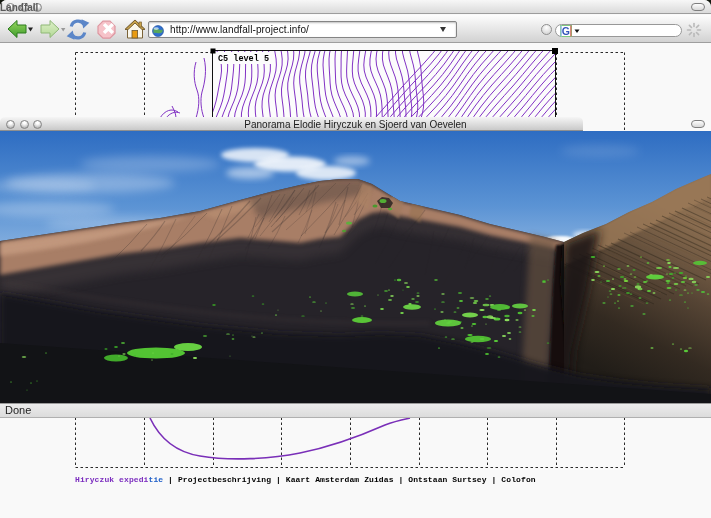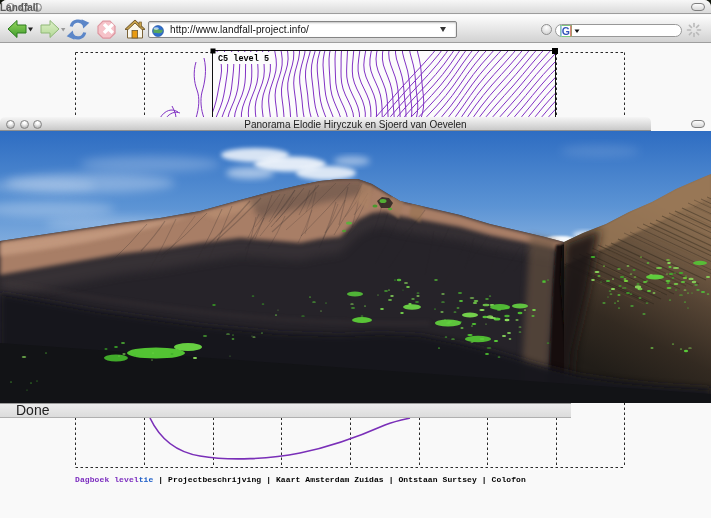--- a/index.html
+++ b/index.html
@@ -25,29 +25,29 @@
 #gpill { position:absolute; left:555px; top:8.5px; width:127px; height:13px;
   background:#fff; border:1px solid #989898; border-radius:7px; }
 #gobtn { position:absolute; left:541px; top:9px; width:11px; height:11px; border-radius:50%;
   border:1px solid #8f8f8f; background:radial-gradient(circle at 50% 30%, #fff, #ccc); }
 #content { position:absolute; left:0; top:44px; width:711px; height:474px; background:#f9f9f9; }
 #navline { position:absolute; left:75px; top:431px; font-family:"Liberation Mono", monospace;
   font-weight:bold; font-size:8px; letter-spacing:0.1px; color:#000; white-space:nowrap; }
 #navline .p { color:#7b2cbf; }
 #navline .b { color:#1f5fc8;text-align:center; }
 #popup { position:absolute; left:0; top:117px; width:711px; height:301px; }
-#ptitle { position:absolute; left:0; top:0; width:651px; height:14px;
+#ptitle { position:absolute; left:0; top:0; width:583px; height:14px;
   background:linear-gradient(#f6f6f6,#c9c9c9); border-bottom:1px solid #8f8f8f;
   border-radius:5px 5px 0 0; }
 #ptext { position:absolute; left:0; top:0; width:711px; text-align:center;
   font-size:10px; line-height:15px; color:#1c1c1c; }
 #photowrap { position:absolute; left:0; top:14px; width:711px; height:272px; overflow:hidden; }
-#statusbar { position:absolute; left:0; top:286px; width:571px; height:15px;
+#statusbar { position:absolute; left:0; top:286px; width:711px; height:15px;
   background:linear-gradient(#ececec,#dcdcdc); border-top:1px solid #9a9a9a; border-bottom:1px solid #b0b0b0;
-  font-size:14px; line-height:13px; color:#222; padding-left:16px; }
+  font-size:11px; line-height:13px; color:#222; padding-left:5px; }
 svg { display:block; }
 .icon { position:absolute; }
 </style></head>
 <body>
 <div id="mainwin">
  <div id="titlebar">
   <div class="tl" style="left:6px"></div>
   <div class="tl" style="left:20px"></div>
   <div class="tl" style="left:33px"></div>
   <div id="wtitle">Landfall</div>
@@ -198,21 +198,21 @@
             <path d="M326.6,118.0 L335.0,107.5 L343.6,97.0 L353.2,86.5 L363.7,76.0 L374.4,65.5 L384.7,55.0 L393.8,44.5 L402.1,34.0 L410.0,23.5 L418.3,13.0 L427.1,2.5 L436.1,-8.0"></path>
             <path d="M333.2,118.0 L341.6,107.5 L350.8,97.0 L361.0,86.5 L371.7,76.0 L382.3,65.5 L391.9,55.0 L400.4,44.5 L408.4,34.0 L416.6,23.5 L425.2,13.0 L434.2,2.5 L443.0,-8.0"></path>
             <path d="M339.8,118.0 L348.6,107.5 L358.4,97.0 L369.0,86.5 L379.7,76.0 L389.7,65.5 L398.7,55.0 L406.8,44.5 L414.9,34.0 L423.4,23.5 L432.3,13.0 L441.2,2.5 L449.6,-8.0"></path>
           </g>
    </svg>
    <rect x="214" y="8" width="60" height="12" fill="#fcfcfc"></rect>
    <rect x="210.5" y="4.5" width="5" height="5" fill="#000"></rect>
    <rect x="552" y="4" width="6" height="6" fill="#000"></rect>
    <text x="218" y="16.5" font-family="Liberation Mono" font-weight="bold" font-size="8.5" fill="#000">C5 level 5</text>
   </svg>
-  <div id="navline"><span class="p">Dagboek level</span><span class="b">tie</span> | Projectbeschrijving | Kaart Amsterdam Zuidas | Ontstaan Surtsey | Colofon</div>
+  <div id="navline"><span class="p">Hiryczuk expedi</span><span class="b">tie</span> | Projectbeschrijving | Kaart Amsterdam Zuidas | Ontstaan Surtsey | Colofon</div>
  </div>
 </div>
 <div id="popup">
  <div id="ptitle">
   <div class="tl" style="left:6px"></div>
   <div class="tl" style="left:20px"></div>
   <div class="tl" style="left:33px"></div>
   <div id="ptext">Panorama Elodie Hiryczuk en Sjoerd van Oevelen</div>
   <div class="pill" style="left:691px; top:3px"></div>
  </div>

